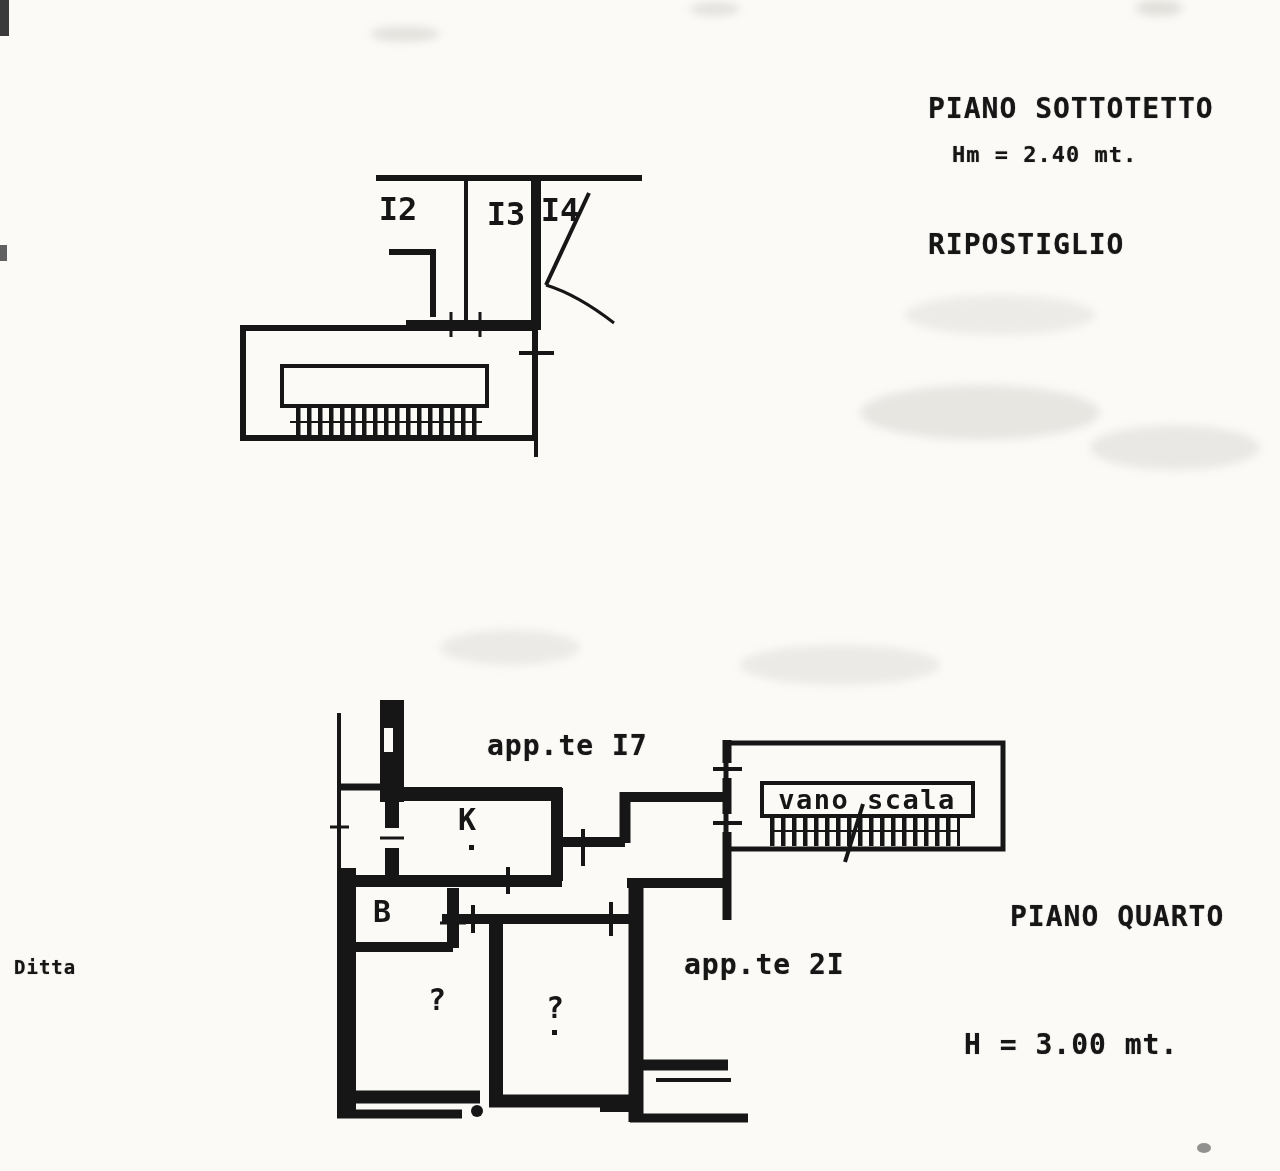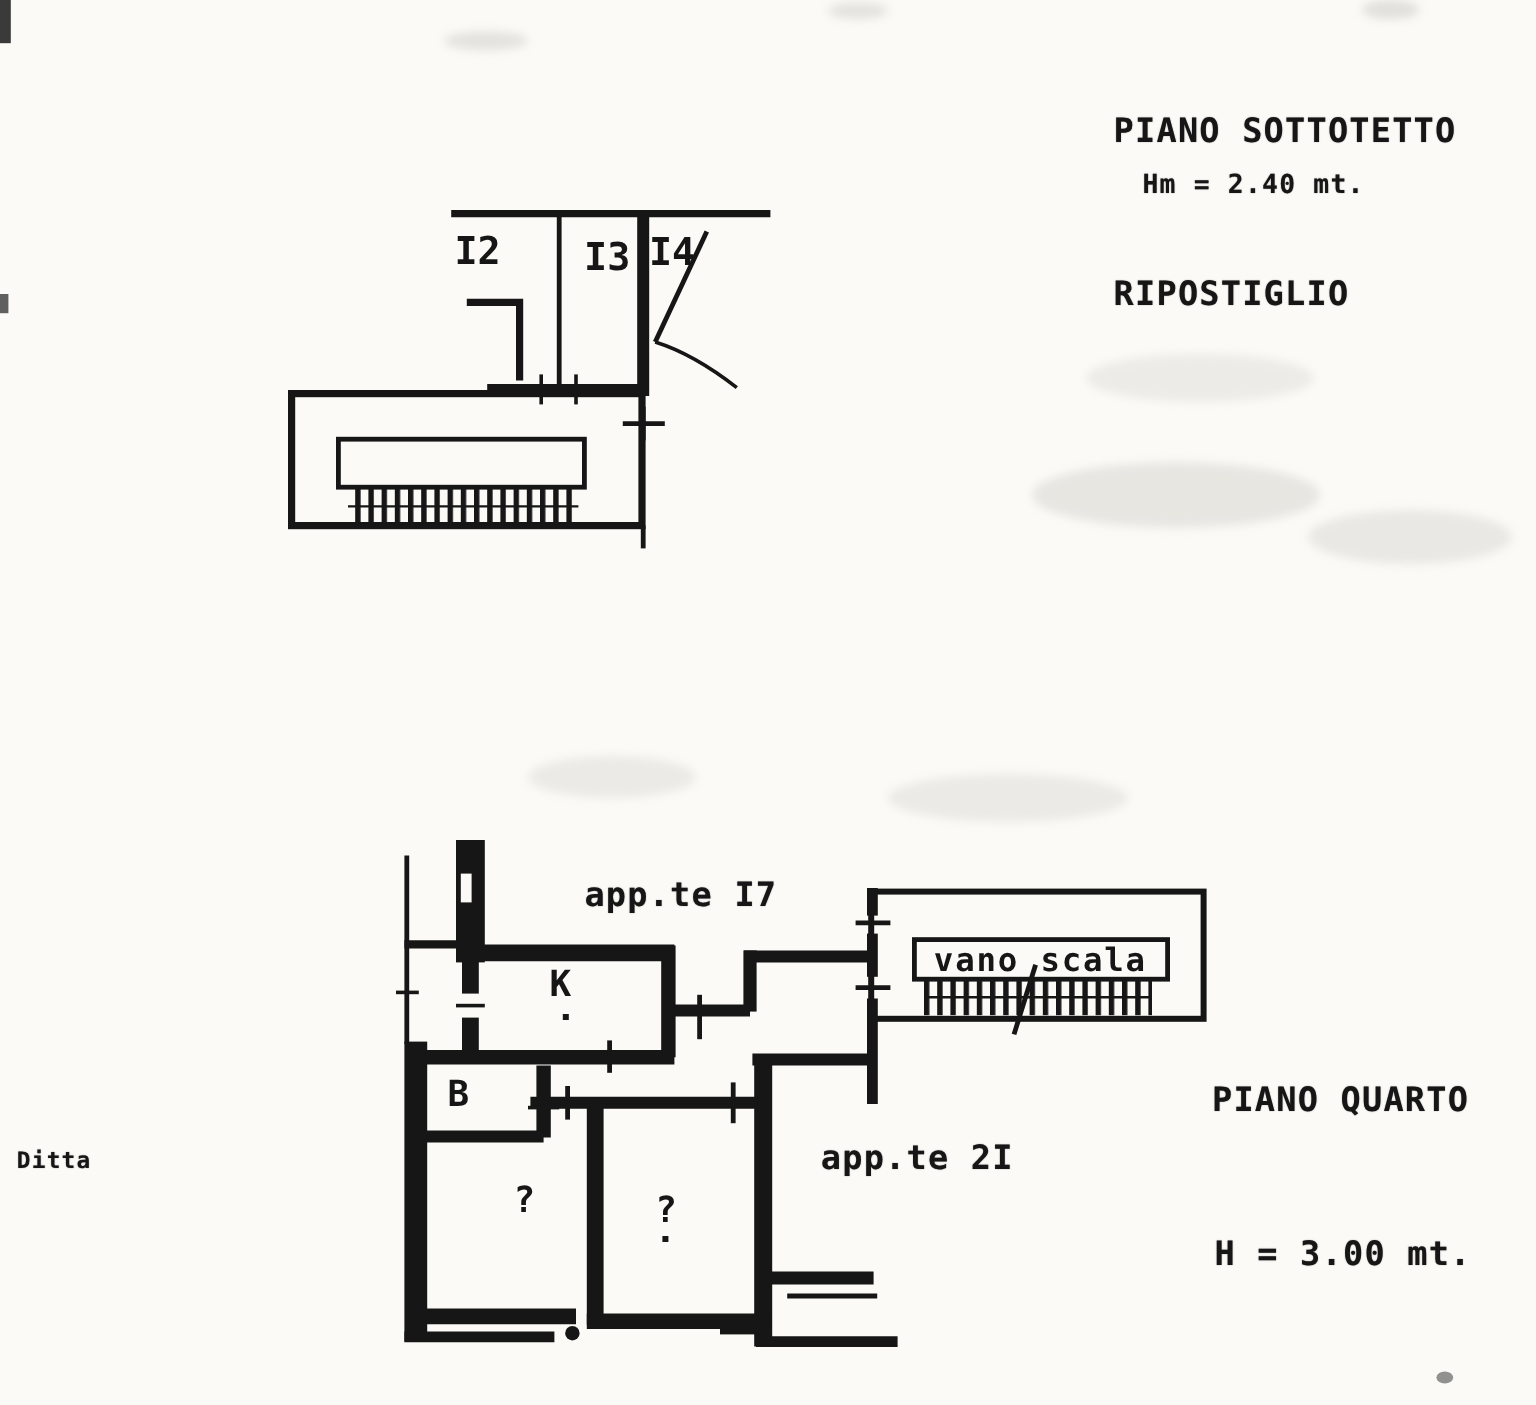--- a/index.html
+++ b/index.html
@@ -79,21 +79,21 @@
       <text x="330" y="56" text-anchor="middle">I4</text>
     </g>
   </svg>
 
   <div class="tw" style="left:487px;top:729px;font-size:28px;">app.te I7</div>
   <div class="tw" style="left:684px;top:948px;font-size:28px;">app.te 2I</div>
 
   <div class="tw" style="left:14px;top:956px;font-size:19px;">Ditta</div>
 
   <div class="tw" style="left:1010px;top:900px;font-size:28px;">PIANO QUARTO</div>
-  <div class="tw" style="left:1012px;top:1028px;font-size:28px;text-align:center;">H = 3.00 mt.</div>
+  <div class="tw" style="left:964px;top:1028px;font-size:28px;text-align:center;">H = 3.00 mt.</div>
 
   <svg class="plan" style="left:330px;top:690px;" width="690" height="480" viewBox="0 0 690 480">
     <defs>
       <pattern id="stairsB" width="11" height="31" patternUnits="userSpaceOnUse">
         <rect width="4.5" height="31" fill="#161616"></rect>
       </pattern>
     </defs>
     <g>
       <line x1="9" y1="23" x2="9" y2="180" stroke-width="4"></line>
       <rect x="7" y="178" width="19" height="250" fill="#161616"></rect>

